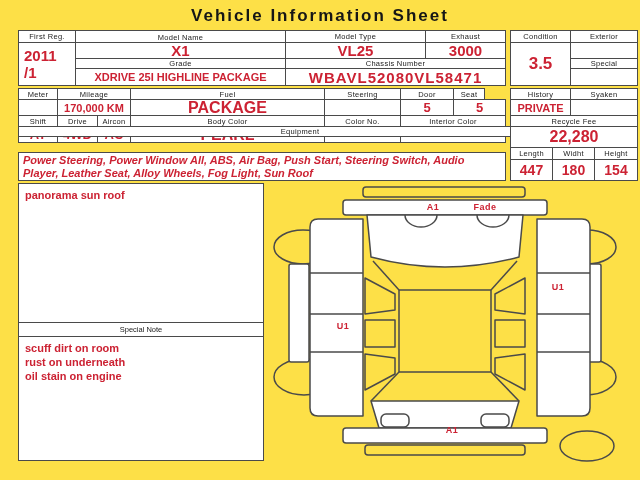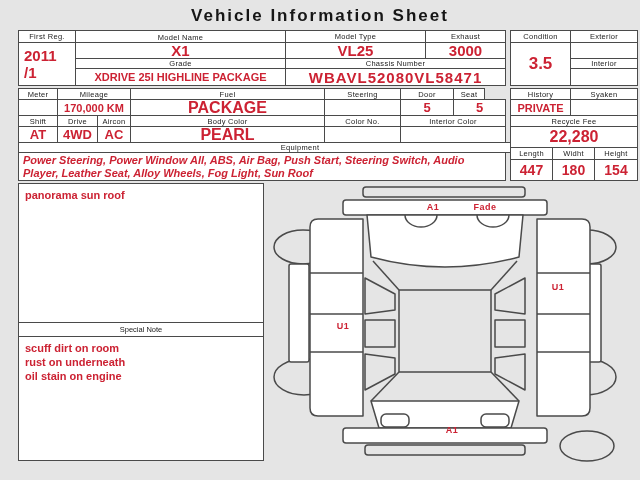--- a/index.html
+++ b/index.html
@@ -1,16 +1,16 @@
 <!DOCTYPE html>
 <html><head>
 <meta charset="utf-8">
 <style>
   html,body{margin:0;padding:0;background:#fff;}
-  .sheet{position:relative;width:640px;height:480px;background:#e5e5e5;overflow:hidden;
+  .sheet{position:relative;width:640px;height:480px;background:#fde047;overflow:hidden;
          font-family:"Liberation Sans","DejaVu Sans",sans-serif;--accent:#cc2233;--line:#4a4a4a;}
   .title{position:absolute;left:0;top:6px;width:100%;text-align:center;font-size:17px;
          font-weight:bold;letter-spacing:2px;color:#161616;}
   .c{position:absolute;box-sizing:border-box;border:1px solid var(--line);background:#fff;
      display:flex;align-items:center;justify-content:center;overflow:hidden;}
   .lab{font-size:7.5px;color:#222;letter-spacing:.3px;}
   .red{color:var(--accent);font-weight:bold;}
   .fs11{font-size:11px;} .fs13{font-size:13px;} .fs14{font-size:14px;}
   .fs15{font-size:15px;} .fs16{font-size:16px;} .fs17{font-size:17px;}
   .ls1{letter-spacing:1px;}
@@ -55,21 +55,21 @@
   <div class="c lab" style="left:75px;top:58px;width:211px;height:11px">Grade</div>
   <div class="c red fs11" style="left:75px;top:68px;width:211px;height:18px">XDRIVE 25I HIGHLINE PACKAGE</div>
 
   <div class="c lab" style="left:285px;top:58px;width:221px;height:11px">Chassis Number</div>
   <div class="c red fs15 ls1" style="left:285px;top:68px;width:221px;height:18px">WBAVL52080VL58471</div>
 
   <div class="c lab" style="left:510px;top:30px;width:61px;height:13px">Condition</div>
   <div class="c red fs17" style="left:510px;top:42px;width:61px;height:44px">3.5</div>
   <div class="c lab" style="left:570px;top:30px;width:68px;height:13px">Exterior</div>
   <div class="c red fs13" style="left:570px;top:42px;width:68px;height:17px"></div>
-  <div class="c lab" style="left:570px;top:58px;width:68px;height:11px">Interior</div>
+  <div class="c lab" style="left:570px;top:58px;width:68px;height:11px">Special</div>
   <div class="c red fs13" style="left:570px;top:68px;width:68px;height:18px"></div>
 
   <div class="c lab" style="left:18px;top:88px;width:40px;height:12px">Meter</div>
   <div class="c red fs13" style="left:18px;top:99px;width:40px;height:17px"></div>
   <div class="c lab" style="left:57px;top:88px;width:74px;height:12px">Mileage</div>
   <div class="c red fs11" style="left:57px;top:99px;width:74px;height:17px">170,000 KM</div>
   <div class="c lab" style="left:130px;top:88px;width:195px;height:12px">Fuel</div>
   <div class="c red fs16" style="left:130px;top:99px;width:195px;height:17px">PACKAGE</div>
   <div class="c lab" style="left:324px;top:88px;width:77px;height:12px">Steering</div>
   <div class="c red fs13" style="left:324px;top:99px;width:77px;height:17px"></div>
@@ -84,21 +84,21 @@
   <div class="c red fs13" style="left:57px;top:126px;width:41px;height:17px">4WD</div>
   <div class="c lab" style="left:97px;top:115px;width:34px;height:12px">Aircon</div>
   <div class="c red fs13" style="left:97px;top:126px;width:34px;height:17px">AC</div>
   <div class="c lab" style="left:130px;top:115px;width:195px;height:12px">Body Color</div>
   <div class="c red fs16" style="left:130px;top:126px;width:195px;height:17px">PEARL</div>
   <div class="c lab" style="left:324px;top:115px;width:77px;height:12px">Color No.</div>
   <div class="c red fs13" style="left:324px;top:126px;width:77px;height:17px"></div>
   <div class="c lab" style="left:400px;top:115px;width:106px;height:12px">Interior Color</div>
   <div class="c red fs13" style="left:400px;top:126px;width:106px;height:17px"></div>
 
-  <div class="c lab" style="left:18px;top:142px;width:564px;height:11px">Equipment</div>
+  <div class="c lab" style="left:18px;top:126px;width:564px;height:11px">Equipment</div>
   <div class="c red fs11 left top wrap" style="left:18px;top:152px;width:488px;height:29px">Power Steering, Power Window All, ABS, Air Bag, Push Start, Steering Switch, Audio Player, Leather Seat, Alloy Wheels, Fog Light, Sun Roof</div>
 
   <div class="c lab" style="left:510px;top:88px;width:61px;height:12px">History</div>
   <div class="c red fs11" style="left:510px;top:99px;width:61px;height:17px">PRIVATE</div>
   <div class="c lab" style="left:570px;top:88px;width:68px;height:12px">Syaken</div>
   <div class="c red fs11" style="left:570px;top:99px;width:68px;height:17px"></div>
   <div class="c lab" style="left:510px;top:115px;width:128px;height:12px">Recycle Fee</div>
   <div class="c red fs16" style="left:510px;top:126px;width:128px;height:22px">22,280</div>
   <div class="c lab" style="left:510px;top:147px;width:43px;height:13px">Length</div>
   <div class="c lab" style="left:552px;top:147px;width:43px;height:13px">Widht</div>

